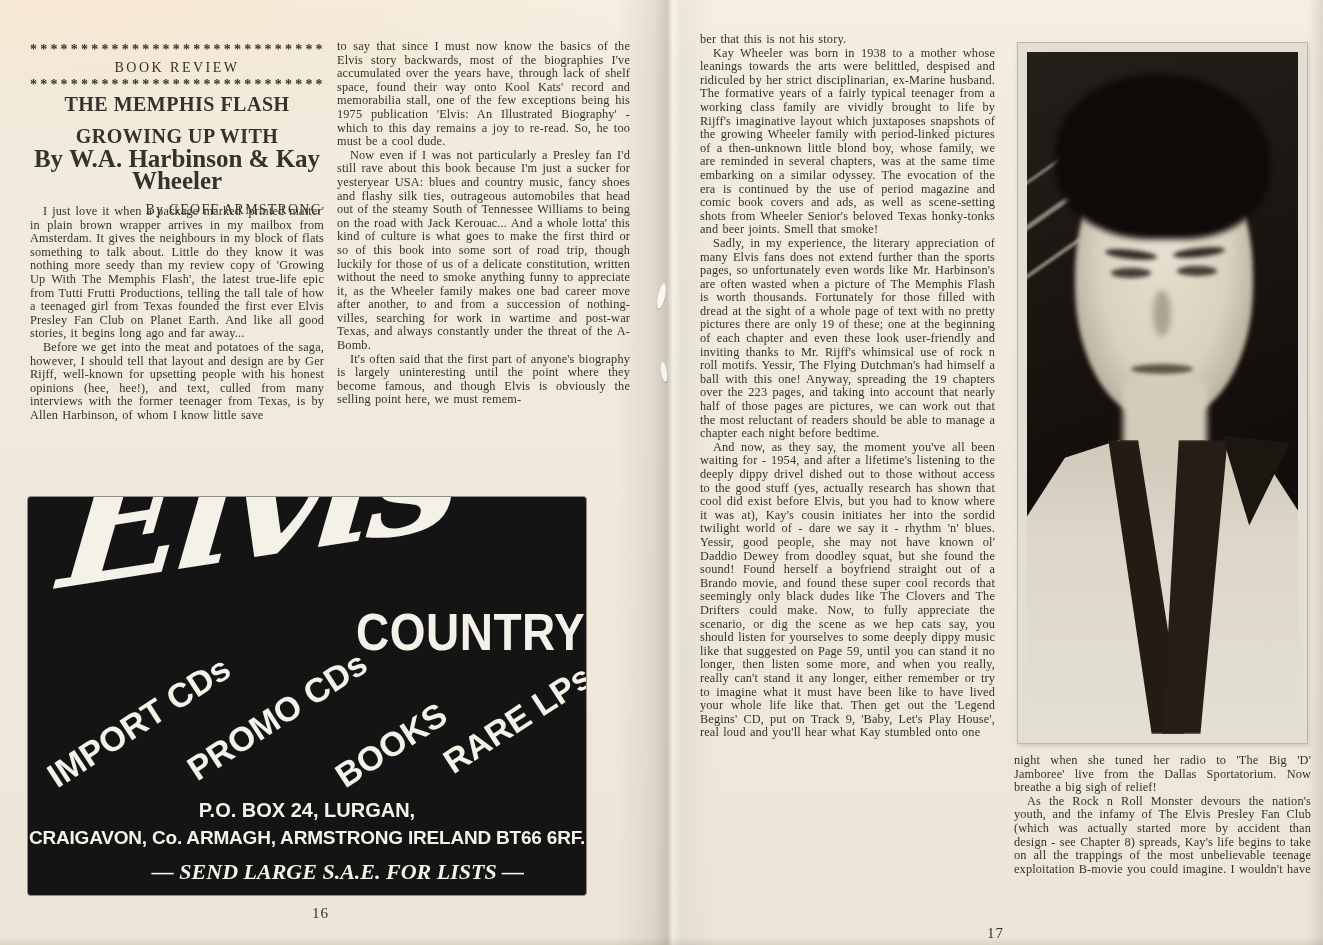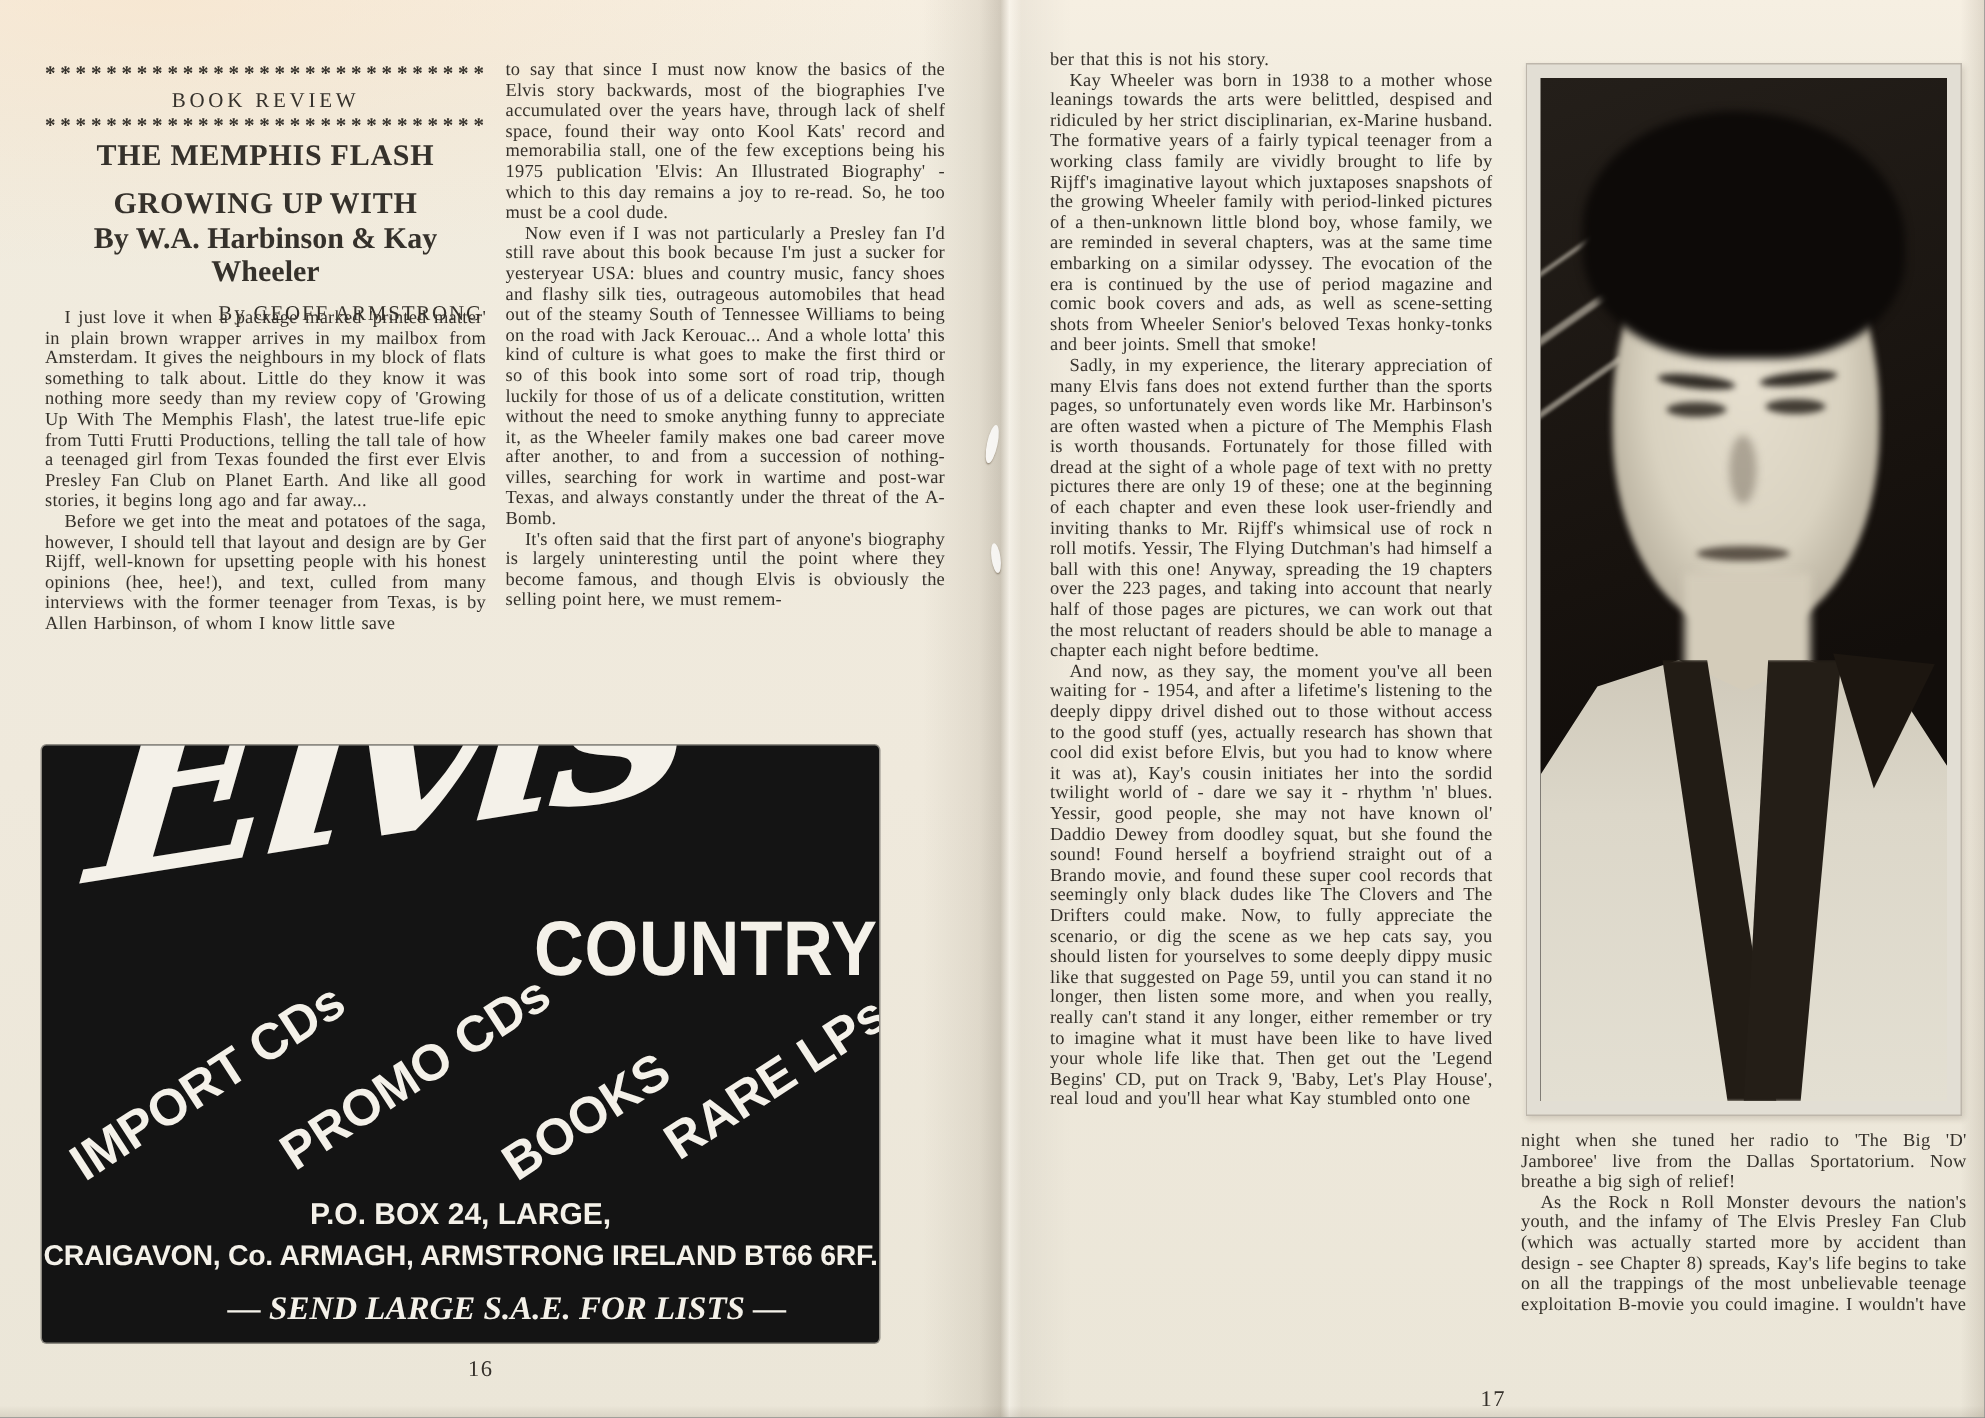--- a/index.html
+++ b/index.html
@@ -22,21 +22,21 @@
   .edge-right{position:absolute; right:0; top:0; width:16px; height:945px;
     background:linear-gradient(90deg, rgba(0,0,0,0), rgba(90,75,55,.14));}
   .edge-bottom{position:absolute; left:0; bottom:0; width:1323px; height:8px;
     background:linear-gradient(180deg, rgba(0,0,0,0), rgba(90,75,55,.12));}
 
   
   .review-head{position:absolute; left:30px; top:42px; width:294px; text-align:center;}
   .stars{font-weight:bold; font-size:14px; letter-spacing:3.2px; white-space:nowrap; overflow:hidden;}
   .section-title{font-size:14px; font-weight:normal; letter-spacing:2.5px; margin:2px 0 1px;text-align:center;}
   .book-title{font-size:20px; font-weight:bold; letter-spacing:.5px; line-height:23px; margin-top:9px;}
-  .book-meta{font-size:20px; font-weight:bold; line-height:22px;font-family:Liberation Serif, serif;}
+  .book-meta{font-size:25px; font-weight:bold; line-height:22px;font-family:Liberation Serif, serif;}
   .byline{font-size:14px; letter-spacing:1.2px; text-align:right; padding-right:2px; margin-top:10px;}
 
   
   .col{position:absolute; overflow:hidden; text-align:justify;}
   .col p{margin:0; font-size:12.3px; line-height:13.6px; word-spacing:1px; letter-spacing:.15px;}
   .col p.ind{text-indent:13px;}
   .col1{left:30px;  top:205px; width:294px; height:288px;}
   .col2{left:337px; top:40px;  width:293px; height:452px;}
   .col3{left:700px; top:33px;  width:295px; height:880px;}
   .col4{left:1014px;top:754px; width:297px; height:150px;}
@@ -136,21 +136,21 @@
     <p class="ind">It's often said that the first part of anyone's biography is largely uninteresting until the point where they become famous, and though Elvis is obviously the selling point here, we must remem-</p>
   </div>
 
   <div class="ad">
     <div class="ad-elvis">Elvis</div>
     <div class="ad-country">COUNTRY</div>
     <div class="ad-item i1">IMPORT CDs</div>
     <div class="ad-item i2">PROMO CDs</div>
     <div class="ad-item i3">BOOKS</div>
     <div class="ad-item i4">RARE LPs</div>
-    <div class="ad-addr a1">P.O. BOX 24, LARGE,</div>
+    <div class="ad-addr a1">P.O. BOX 24, LURGAN,</div>
     <div class="ad-addr a2">CRAIGAVON, Co. ARMAGH, ARMSTRONG IRELAND BT66 6RF.</div>
     <div class="ad-foot">— SEND LARGE S.A.E. FOR LISTS —</div>
   </div>
 
   <div class="pagenum p16">16</div>
 
   <div class="col col3">
     <p>ber that this is not his story.</p>
     <p class="ind">Kay Wheeler was born in 1938 to a mother whose leanings towards the arts were belittled, despised and ridiculed by her strict disciplinarian, ex-Marine husband. The formative years of a fairly typical teenager from a working class family are vividly brought to life by Rijff's imaginative layout which juxtaposes snapshots of the growing Wheeler family with period-linked pictures of a then-unknown little blond boy, whose family, we are reminded in several chapters, was at the same time embarking on a similar odyssey. The evocation of the era is continued by the use of period magazine and comic book covers and ads, as well as scene-setting shots from Wheeler Senior's beloved Texas honky-tonks and beer joints. Smell that smoke!</p>
     <p class="ind">Sadly, in my experience, the literary appreciation of many Elvis fans does not extend further than the sports pages, so unfortunately even words like Mr. Harbinson's are often wasted when a picture of The Memphis Flash is worth thousands. Fortunately for those filled with dread at the sight of a whole page of text with no pretty pictures there are only 19 of these; one at the beginning of each chapter and even these look user-friendly and inviting thanks to Mr. Rijff's whimsical use of rock n roll motifs. Yessir, The Flying Dutchman's had himself a ball with this one! Anyway, spreading the 19 chapters over the 223 pages, and taking into account that nearly half of those pages are pictures, we can work out that the most reluctant of readers should be able to manage a chapter each night before bedtime.</p>

